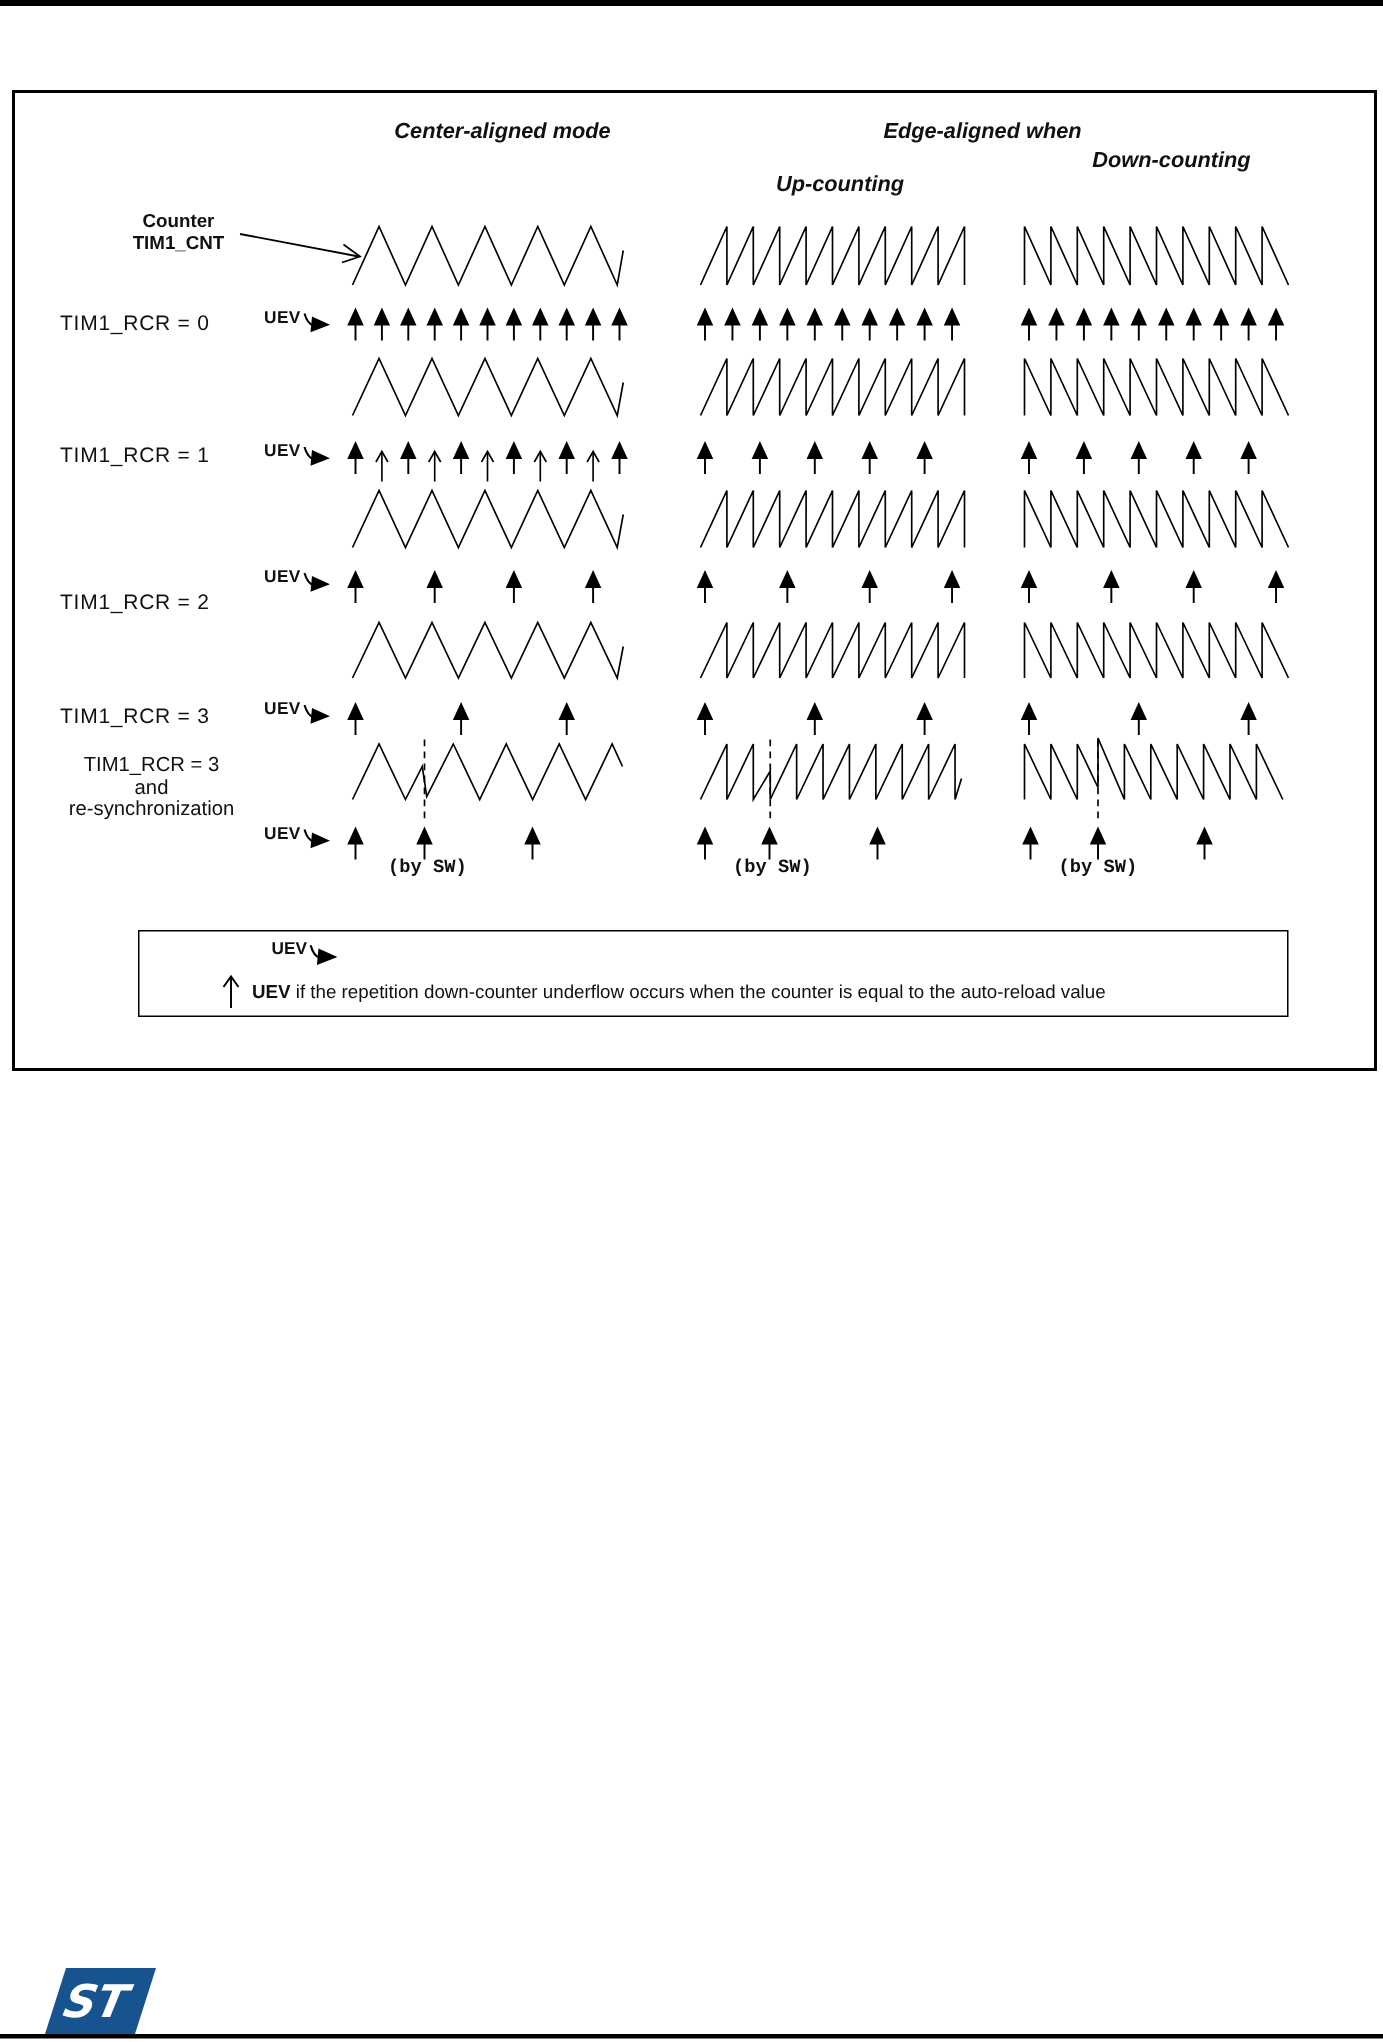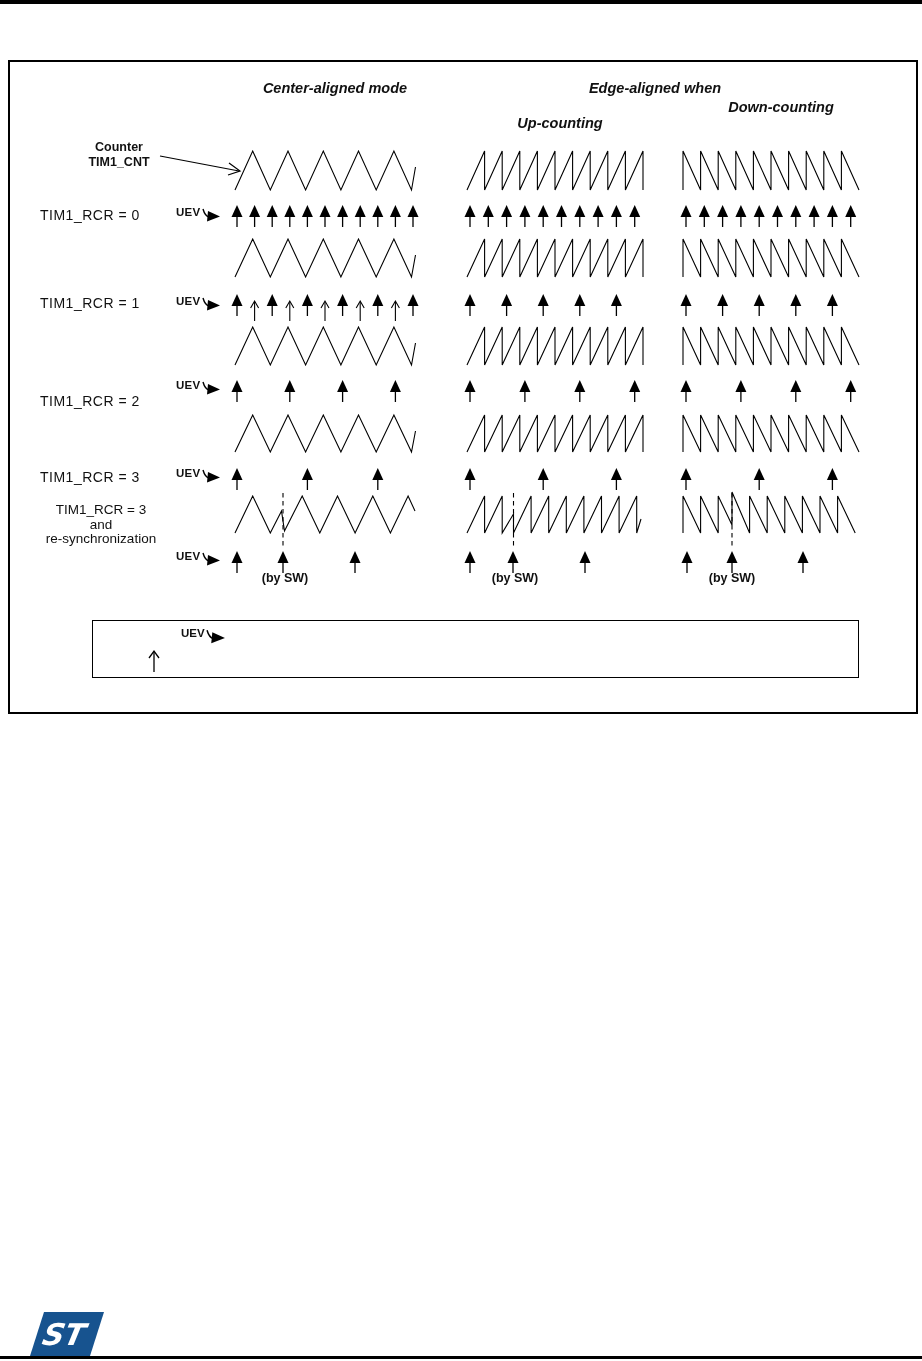--- a/index.html
+++ b/index.html
@@ -14,21 +14,21 @@
   #h-edge{left:555px;top:80px;width:200px;}
   #h-up{left:505px;top:115px;width:110px;}
   #h-down{left:713px;top:99px;width:136px;}
   #counter-label{left:68px;top:140px;width:102px;text-align:center;font-size:12.5px;line-height:14.5px;font-weight:bold;}
   .rowlabel{left:40px;width:140px;text-align:left;font-size:14px;letter-spacing:.5px;}
   #rl0{top:207px}#rl1{top:295px}#rl2{top:393px}#rl3{top:469px}
   #rl4{left:25px;top:503px;width:152px;text-align:center;font-size:13.5px;line-height:14.5px;}
   .uev{left:176px;display:flex;align-items:flex-start;font-weight:bold;font-size:11.5px;letter-spacing:.3px;}
   .uev svg{margin-top:2px;margin-left:1px;}
   #uev0{top:206px}#uev1{top:295px}#uev2{top:379px}#uev3{top:467px}#uev4{top:550px}
-  .bysw{top:571px;width:90px;text-align:center;font-weight:bold;font-size:12.5px;}
+  .bysw{top:571px;width:90px;text-align:center;font-weight:bold;font-size:12.5px;font-family:Liberation Mono, monospace;}
   #bysw-c{left:240px}#bysw-u{left:470px}#bysw-d{left:687px}
   #legend-box{left:92px;top:620px;width:765px;height:56px;border:1.5px solid #000;}
   .legend-line{position:absolute;display:flex;align-items:center;font-size:12.5px;white-space:nowrap;}
   #lg1{left:88px;top:6px;}
   #lg2{left:54px;top:28px;}
   .uev-sym{display:flex;align-items:flex-start;font-weight:bold;font-size:11.5px;}
   .uev-sym svg{margin-top:2px;margin-left:1px;}
   #lg1 .gap{width:18px}
   #lg2 .gap{width:7px}
   b{font-weight:bold}
@@ -111,20 +111,21 @@
         </svg>
     </span>
     <span class="gap"></span>
   </div>
   <div class="legend-line" id="lg2">
     <svg width="14" height="24" viewBox="0 0 14 24">
         <line x1="7" y1="3" x2="7" y2="23" stroke="#000" stroke-width="1.3"></line>
         <path d="M2,9 L7,2 L12,9" fill="none" stroke="#000" stroke-width="1.3"></path>
       </svg>
     <span class="gap"></span>
+    <span><b>UEV</b><span> if the repetition down-counter underflow occurs when the counter is equal to the auto-reload value</span></span>
   </div>
 </div>
 
 <svg class="abs" id="overlay" viewBox="0 0 922 1361">
     <path d="M235,190 L252.7,151 L270.3,190 L288,151 L305.6,190 L323.3,151 L340.9,190 L358.5,151 L376.2,190 L393.9,151 L411.5,190 L415.5,167" fill="none" stroke="#000" stroke-width="1.1"></path>
     <path d="M467,190 L484.6,151 L484.6,190 L502.2,151 L502.2,190 L519.8,151 L519.8,190 L537.4,151 L537.4,190 L555,151 L555,190 L572.6,151 L572.6,190 L590.2,151 L590.2,190 L607.8,151 L607.8,190 L625.4,151 L625.4,190 L643,151 L643,190" fill="none" stroke="#000" stroke-width="1.1"></path>
     <path d="M683,190 L683,151 L700.6,190 L700.6,151 L718.2,190 L718.2,151 L735.8,190 L735.8,151 L753.4,190 L753.4,151 L771,190 L771,151 L788.6,190 L788.6,151 L806.2,190 L806.2,151 L823.8,190 L823.8,151 L841.4,190 L841.4,151 L859,190" fill="none" stroke="#000" stroke-width="1.1"></path>
     <path d="M237,205 L231.5,217 L242.5,217 Z" fill="#000"></path>
     <line x1="237" y1="216" x2="237" y2="227" stroke="#000" stroke-width="1.3"></line>
     <path d="M254.6,205 L249.1,217 L260.1,217 Z" fill="#000"></path>

